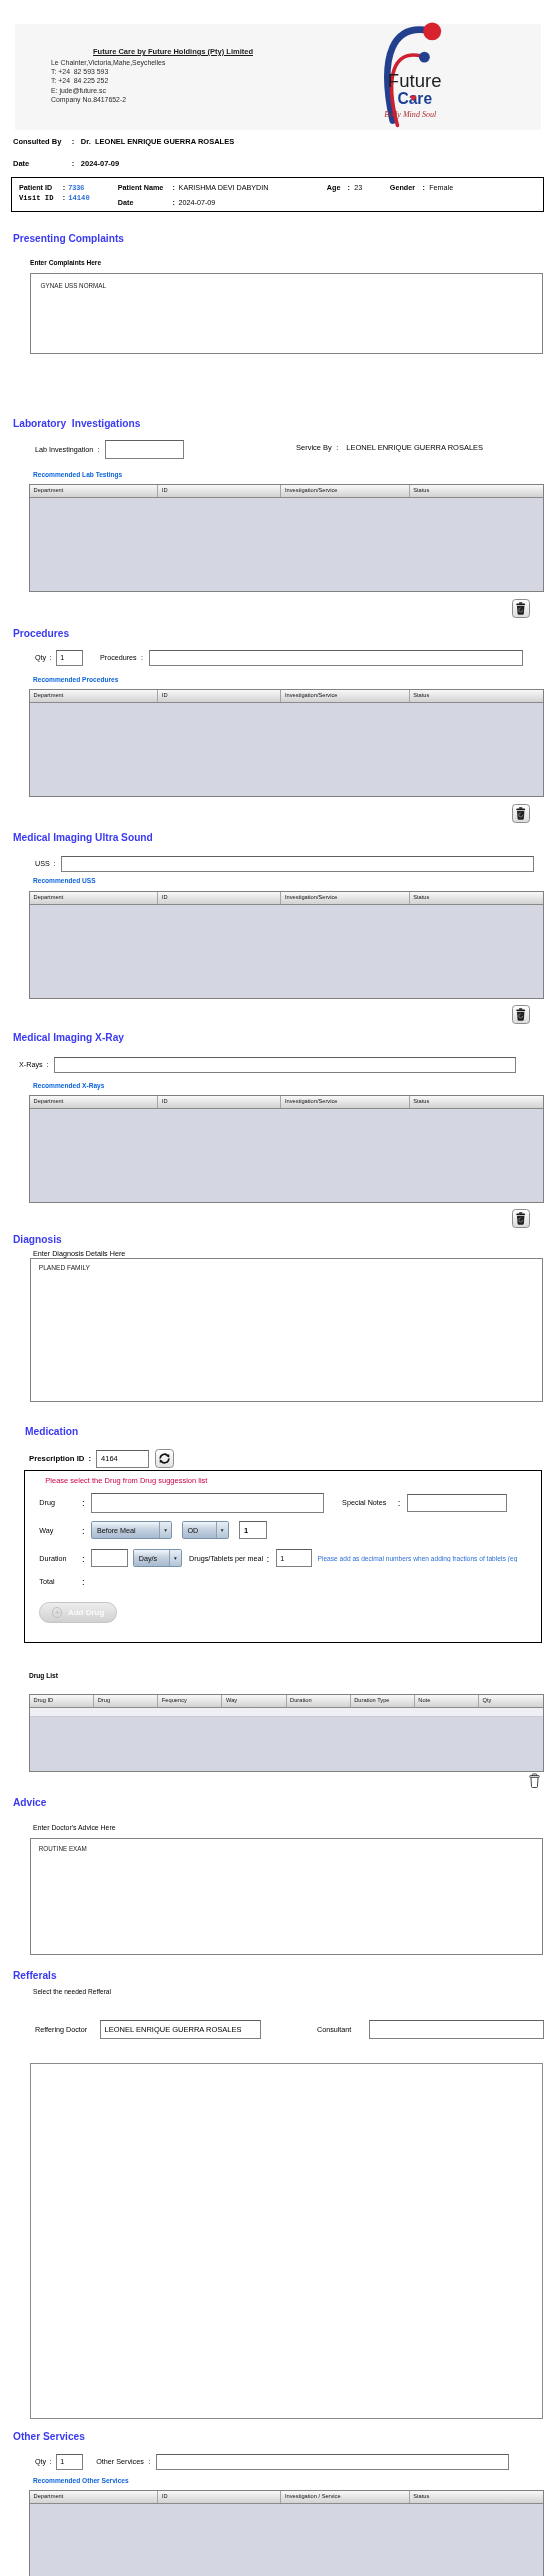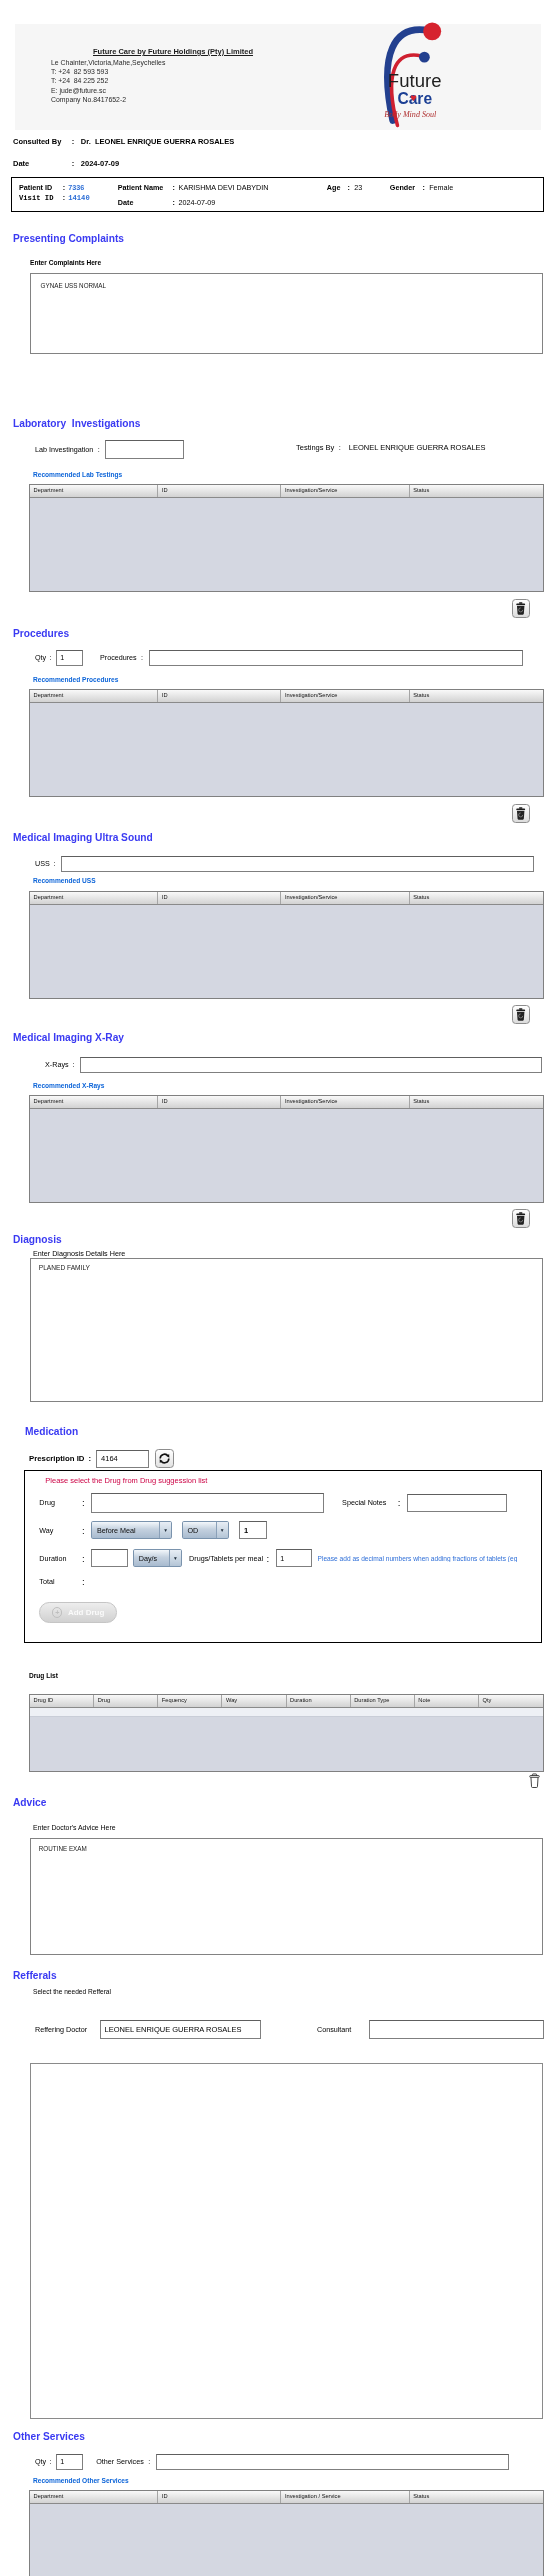--- a/index.html
+++ b/index.html
@@ -150,21 +150,21 @@
   <div class="ta-text" style="padding:8.4px 9.6px;">GYNAE USS NORMAL</div>
 </div>
 
 <div class="sec-title" style="left:13px; top:418px;">Laboratory  Investigations</div>
 <div class="row lbl12" style="left:35px; top:440px;">
   <span>Lab Investingation</span>
   <span class="colon" style="margin-left:2.4px;">:</span>
   <input class="in" style="width: 79px; height: 19px; margin-left: 3.6px;" value="">
 </div>
 <div class="row lbl125" style="left:296px; top:443px;">
-  <span>Testings By</span>
+  <span>Service By</span>
   <span class="colon" style="margin-left:2.4px;">:</span>
   <span style="margin-left:6px;">LEONEL ENRIQUE GUERRA ROSALES</span>
 </div>
 <div class="rec-label" style="left:33px; top:471px;">Recommended Lab Testings</div>
 <div class="tbl" style="left:29px; top:484px; width:515px;">
   <div class="thead c4">
     <div class="th">Department</div>
     <div class="th">ID</div>
     <div class="th">Investigation/Service</div>
     <div class="th">Status</div>
@@ -227,21 +227,21 @@
 <div class="trash-btn" style="left:512px; top:1005px;">
   <svg width="11.4" height="13" viewBox="0 0 19 22">
     <rect x="6.5" y="0.5" width="6" height="2.6" rx="1.2" fill="#1c1c1c"></rect>
     <rect x="2" y="2.6" width="15" height="3" rx="1.4" fill="#1c1c1c"></rect>
     <path d="M3.2 6.6 H15.8 L14.8 20 Q14.7 21.4 13.2 21.4 H5.8 Q4.3 21.4 4.2 20 Z" fill="#222"></path>
     <path d="M9.5 10 a3.4 3.4 0 1 0 3.4 3.4" stroke="#9a9a9a" stroke-width="1.2" fill="none"></path>
   </svg>
 </div>
 
 <div class="sec-title" style="left:13px; top:1032px;">Medical Imaging X-Ray</div>
-<div class="row lbl12" style="left:45px; top:1057px;">
+<div class="row lbl12" style="left:19px; top:1057px;">
   <span>X-Rays</span>
   <span class="colon" style="margin-left:1.8px;">:</span>
   <input class="in" style="width: 462px; height: 15.5px; margin-left: 3.6px;" value="">
 </div>
 <div class="rec-label" style="left:33px; top:1082px;">Recommended X-Rays</div>
 <div class="tbl" style="left:29px; top:1095px; width:515px;">
   <div class="thead c4">
     <div class="th">Department</div>
     <div class="th">ID</div>
     <div class="th">Investigation/Service</div>

